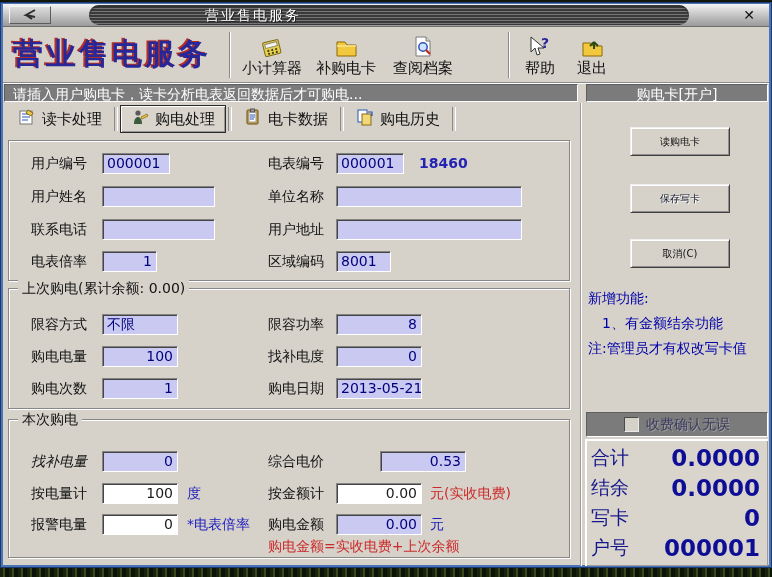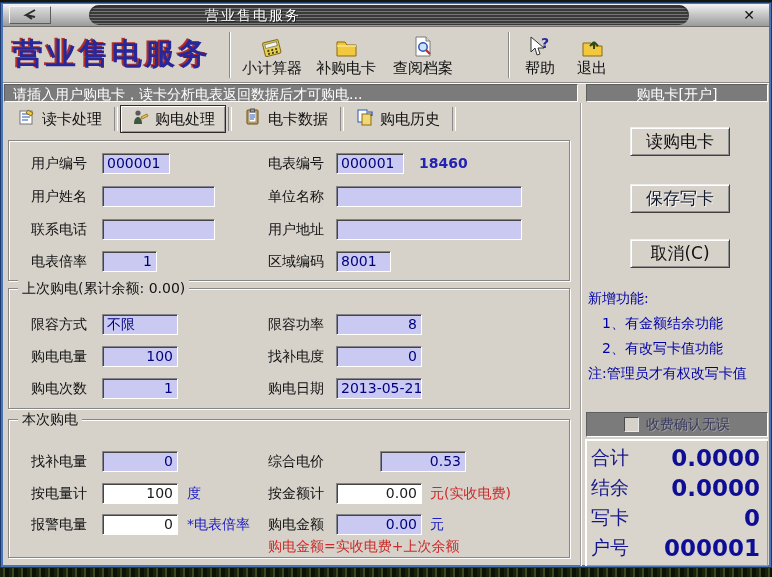--- a/index.html
+++ b/index.html
@@ -58,21 +58,21 @@
     border:1px solid;border-color:#848484 #ffffff #ffffff #848484;
     box-shadow:inset 1px 1px 0 #454545;padding:0 4px;overflow:hidden;white-space:nowrap;}
   .field.white{background:#ffffff;color:#1a1a1a;}
   .field.right{text-align:right;}
   .extra-blue{font-size:14px;color:#2222b4;font-weight:bold;line-height:21px;}
   .unit-blue{font-size:14px;color:#2020c0;line-height:21px;white-space:nowrap;}
   .unit-red,.note-red{font-size:14px;color:#cc2a2a;line-height:21px;white-space:nowrap;}
 
   
   .vdivider{left:580px;top:103px;width:2px;height:463px;border-left:1px solid #9a9a9a;border-right:1px solid #ffffff;}
-  .pbtn{width:100px;height:29px;background:#d6d2ca;font-size:17px;color:#111;
+  .pbtn{width:100px;height:29px;background:#d6d2ca;font-size:10px;color:#111;
     border:1px solid;border-color:#efefef #3f3f3f #3f3f3f #efefef;
     box-shadow:inset 1px 1px 0 #ffffff,inset -1px -1px 0 #8f8f8f;
     display:flex;align-items:center;justify-content:center;cursor:default;}
   .pbtn.disabled{color:#0f172a;text-shadow:1px 1px 0 #ffffff;}
   .side-notes{left:588px;top:286px;width:180px;font-size:14px;color:#0000a8;line-height:25px;}
   .side-notes .indent{padding-left:14px;}
   .confirm-bar{left:586px;top:412px;width:182px;height:25px;background:#7b7b7b;
     border:1px solid;border-color:#5e5e5e #fff #fff #5e5e5e;
     display:flex;align-items:center;justify-content:center;gap:7px;}
   .confirm-box{width:13px;height:13px;background:#d6d2ca;
@@ -258,21 +258,21 @@
 
   <div class="abs flabel" style="left:22px;top:89px;">购电次数</div>
   <div class="abs field right" style="left:93px;top:89px;width:76px;">1</div>
   <div class="abs flabel" style="left:259px;top:89px;">购电日期</div>
   <div class="abs field" style="left:327px;top:89px;width:86px;">2013-05-21</div>
 </div>
 
 <div class="abs groupbox" style="left:8px;top:419px;width:562px;height:139px;">
   <div class="group-legend">本次购电</div>
 
-  <div class="abs flabel" style="left:22px;top:31px;">找补电量</div>
+  <div class="abs flabel" style="left:22px;top:31px;font-style:italic;">找补电量</div>
   <div class="abs field right" style="left:93px;top:31px;width:76px;">0</div>
   <div class="abs flabel" style="left:259px;top:31px;">综合电价</div>
   <div class="abs field right" style="left:327px;top:31px;width:86px;margin-left:44px;">0.53</div>
 
   <div class="abs flabel" style="left:22px;top:63px;">按电量计</div>
   <div class="abs field white right" style="left:93px;top:63px;width:76px;">100</div>
   <div class="abs unit-blue" style="left:178px;top:63px;">度</div>
   <div class="abs flabel" style="left:259px;top:63px;">按金额计</div>
   <div class="abs field white right" style="left:327px;top:63px;width:86px;">0.00</div>
   <div class="abs unit-red" style="left:421px;top:63px;">元(实收电费)</div>
@@ -289,21 +289,20 @@
 
 <div class="abs vdivider"></div>
 
 <div class="abs pbtn" style="left:630px;top:127px;">读购电卡</div>
 <div class="abs pbtn disabled" style="left:630px;top:184px;">保存写卡</div>
 <div class="abs pbtn" style="left:630px;top:239px;">取消(C)</div>
 
 <div class="abs side-notes">
   <div>新增功能:</div>
   <div class="indent">1、有金额结余功能</div>
-  <div class="indent">2、有改写卡值功能</div>
   <div>注:管理员才有权改写卡值</div>
 </div>
 
 <div class="abs confirm-bar">
   <span class="confirm-box"></span>
   <span class="confirm-label">收费确认无误</span>
 </div>
 
 <div class="abs totals">
   <div class="total-row">

